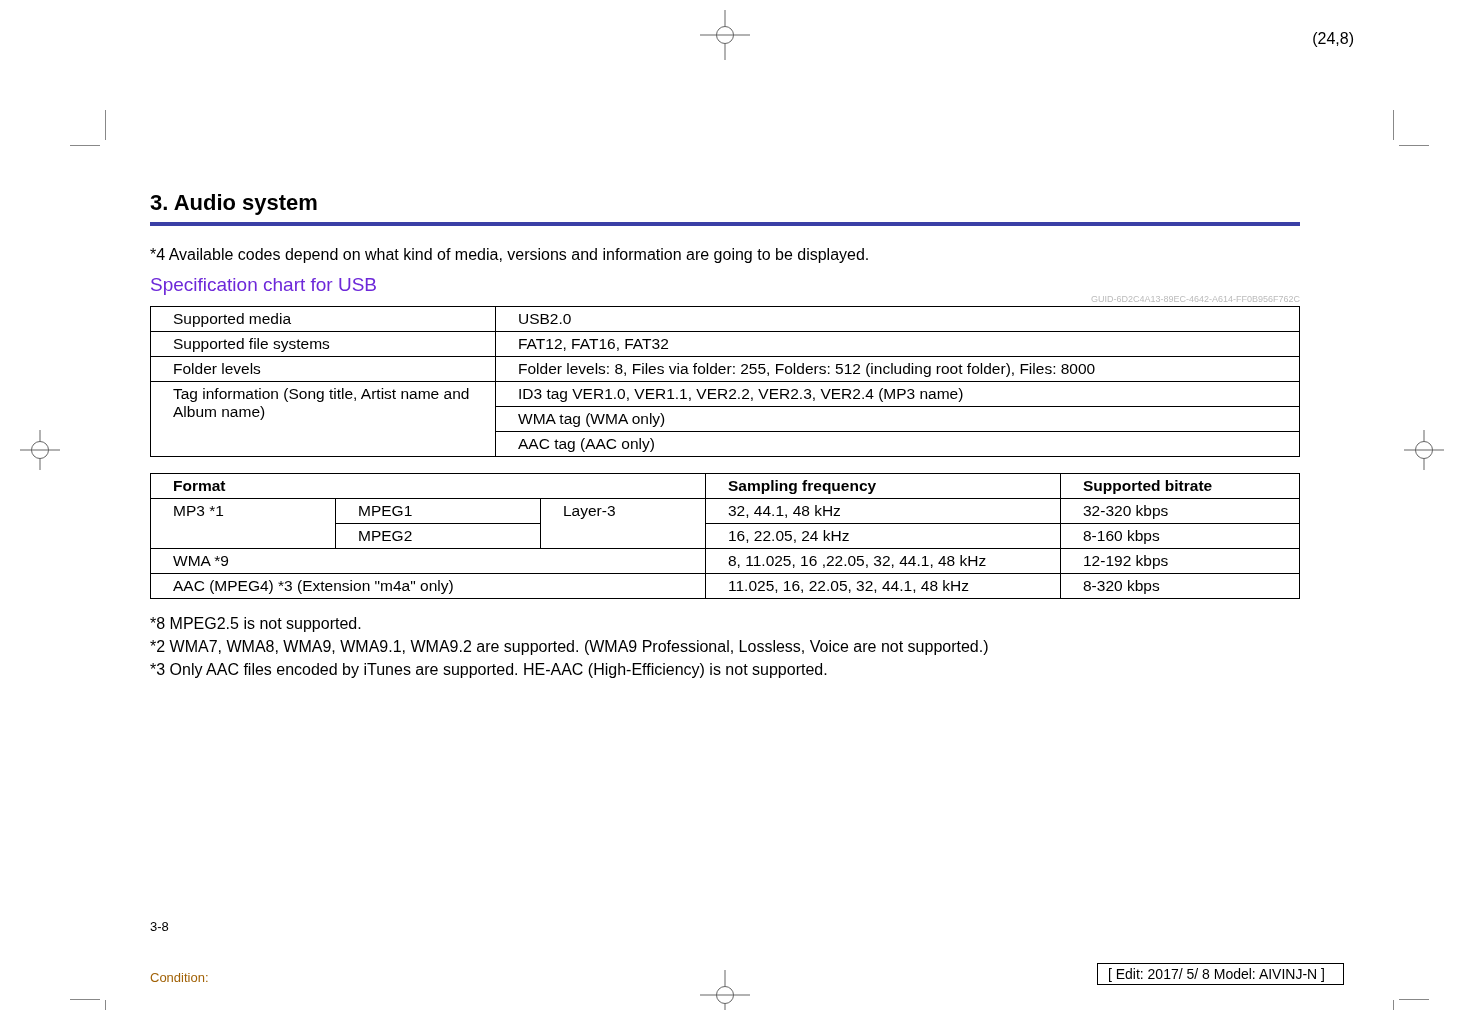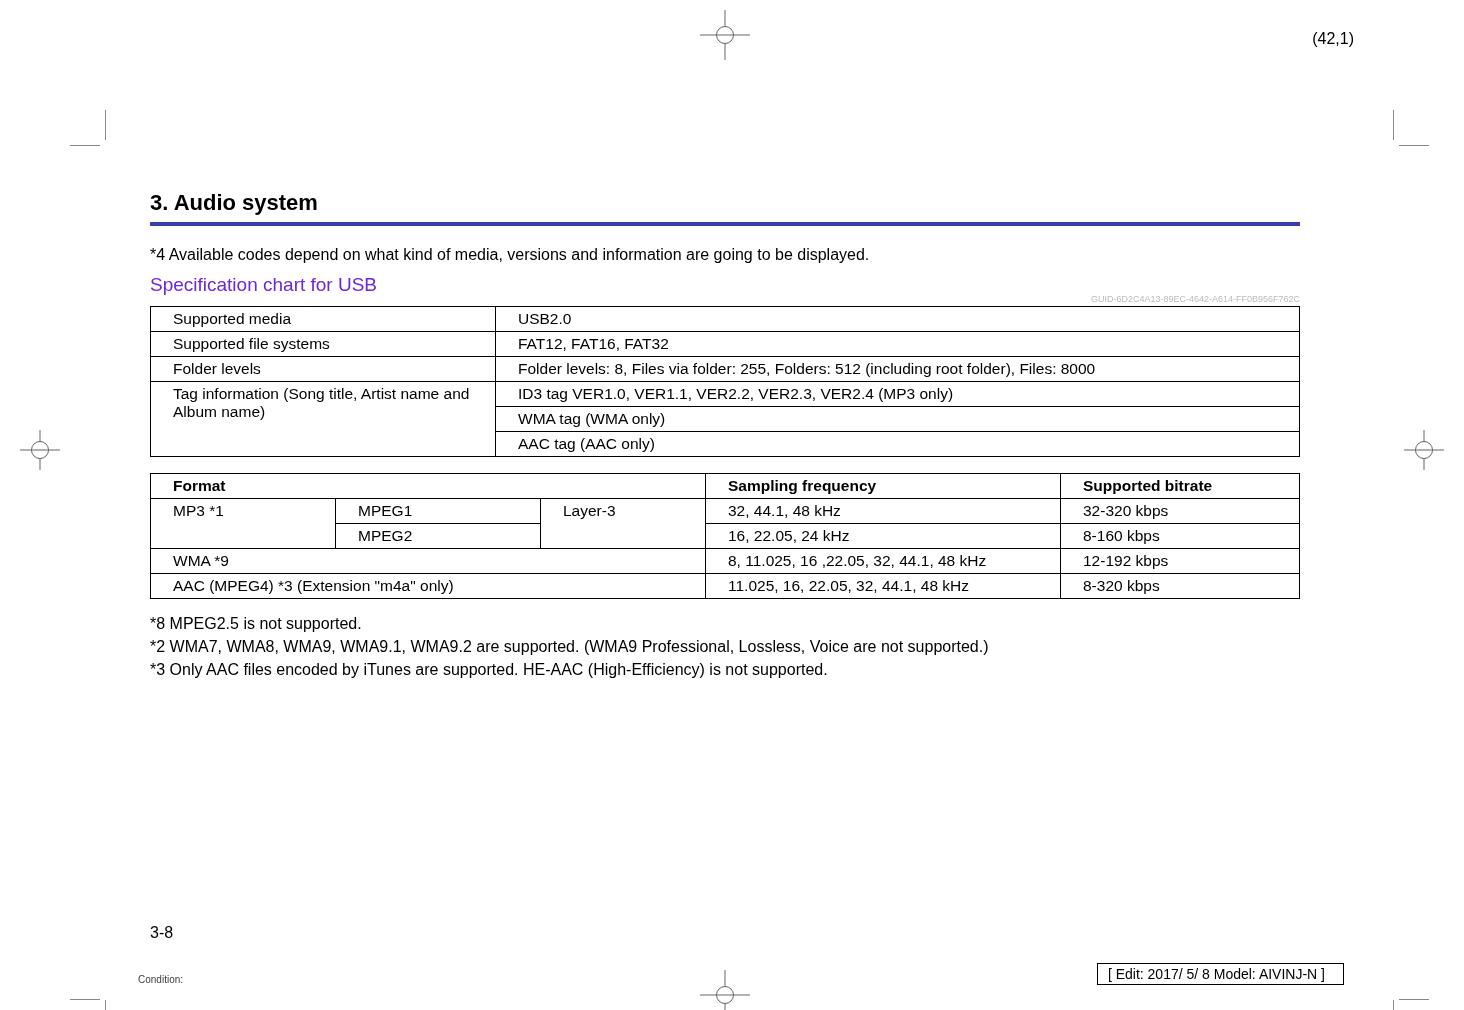--- a/index.html
+++ b/index.html
@@ -72,29 +72,29 @@
   }
   .table-spacer {
     height: 16px;
   }
   .footnotes {
     margin-top: 16px;
   }
   .page-num {
     position: absolute;
     left: 150px;
-    bottom: 68px;
-    font-size: 16px;
+    bottom: 76px;
+    font-size: 13px;
   }
   .condition {
     position: absolute;
-    left: 138px;
+    left: 150px;
     bottom: 25px;
-    color: #404040;
-    font-size: 10px;
+    color: #a16207;
+    font-size: 13px;
   }
   .edit-box {
     position: absolute;
     right: 120px;
     bottom: 25px;
     border: 1px solid #000;
     padding: 2px 18px 2px 10px;
     font-size: 14px;
   }
   .crosshair {
@@ -128,21 +128,21 @@
     height: 30px;
   }
   .corner.v { border-left: 1px solid #888; height: 30px; width: 0; }
   .corner.h { border-top: 1px solid #888; width: 30px; height: 0; }
 </style>
 </head>
 <body>
 
 <div class="page">
 
-  <div class="coord">(42,1)</div>
+  <div class="coord">(24,8)</div>
 
   <div class="crosshair" style="left:700px; top:10px;">
       <div class="circ"></div>
     </div>
   <div class="crosshair" style="left:700px; bottom:-10px;">
       <div class="circ"></div>
     </div>
   <div class="crosshair" style="left:20px; top:430px; width:40px; height:40px;">
       <div class="circ"></div>
     </div>
@@ -179,21 +179,21 @@
       <tr>
         <td>Supported file systems</td>
         <td>FAT12, FAT16, FAT32</td>
       </tr>
       <tr>
         <td>Folder levels</td>
         <td>Folder levels: 8, Files via folder: 255, Folders: 512 (including root folder), Files: 8000</td>
       </tr>
       <tr>
         <td rowspan="3">Tag information (Song title, Artist name and Album name)</td>
-        <td>ID3 tag VER1.0, VER1.1, VER2.2, VER2.3, VER2.4 (MP3 only)</td>
+        <td>ID3 tag VER1.0, VER1.1, VER2.2, VER2.3, VER2.4 (MP3 name)</td>
       </tr>
       <tr>
         <td>WMA tag (WMA only)</td>
       </tr>
       <tr>
         <td>AAC tag (AAC only)</td>
       </tr>
     </tbody>
       </table>
 

